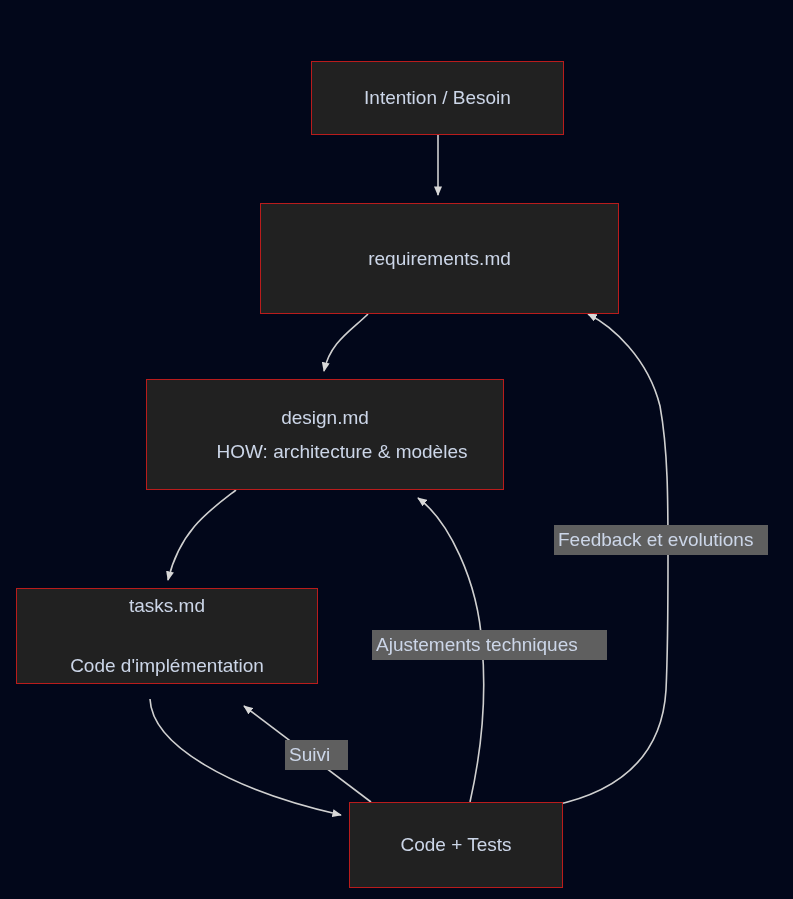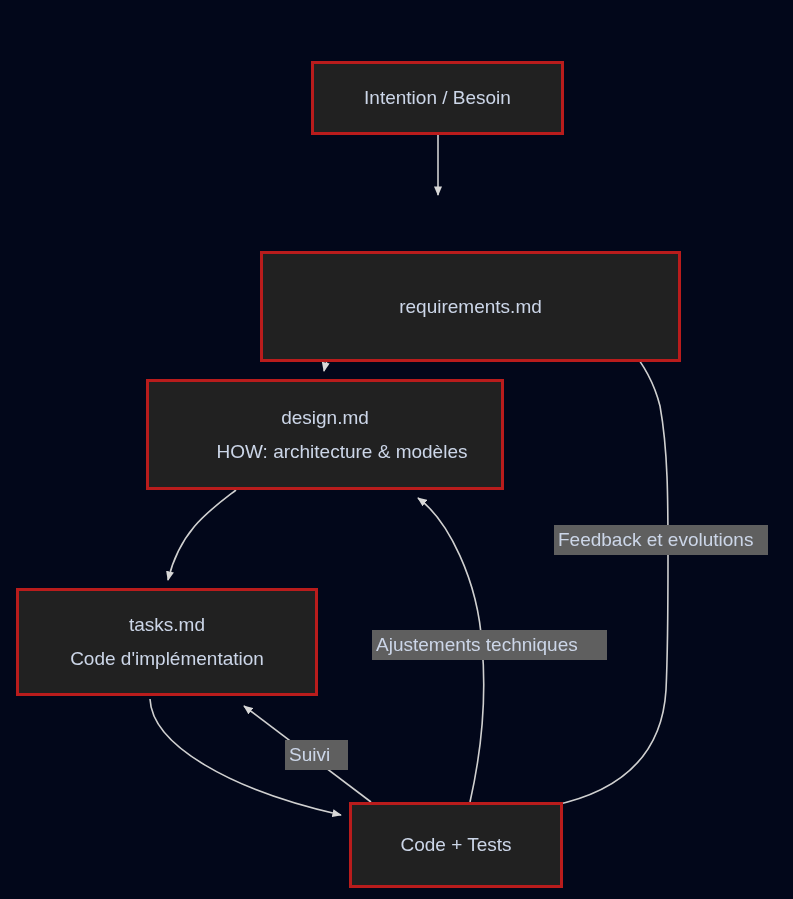--- a/index.html
+++ b/index.html
@@ -23,21 +23,21 @@
     left: 0;
     top: 0;
     width: 793px;
     height: 899px;
     pointer-events: none;
   }
   .node {
     position: absolute;
     box-sizing: border-box;
     background: #212121;
-    border: 3px solid #b91c1c;
+    border: 1px solid #b91c1c;
     display: flex;
     flex-direction: column;
     align-items: center;
     justify-content: center;
     overflow: hidden;
     white-space: nowrap;
   }
   .node-line {
     color: #ccd6e8;
     font-size: 19px;
@@ -82,30 +82,30 @@
     <path d="M470,802 C484,740 486,690 482,645 C478,580 448,520 418,498" fill="none" stroke="#d0d0d0" stroke-width="1.6" marker-end="url(#arrowhead)"></path>
 
     <path d="M551,806 C620,792 662,756 666,690 C668,648 668,600 668,556
              C668,500 668,450 660,406 C648,358 612,326 588,314" fill="none" stroke="#d0d0d0" stroke-width="1.6" marker-end="url(#arrowhead)"></path>
   </svg>
 
   <div class="node" style="left:311px; top:61px; width:253px; height:74px;">
     <div class="node-line">Intention / Besoin</div>
   </div>
 
-  <div class="node" style="left:260px; top:203px; width:421px; height:111px;margin-top:48px;">
+  <div class="node" style="left:260px; top:203px; width:359px; height:111px;">
     <div class="node-line">requirements.md</div>
   </div>
 
   <div class="node" style="left:146px; top:379px; width:358px; height:111px;">
     <div class="node-line">design.md</div>
     <div class="node-line" style="margin-left:34px;">HOW: architecture &amp; modèles</div>
   </div>
 
-  <div class="node" style="left:16px; top:588px; width:302px; height:108px;">
+  <div class="node" style="left:16px; top:588px; width:302px; height:96px;justify-content:space-between;">
     <div class="node-line">tasks.md</div>
     <div class="node-line">Code d'implémentation</div>
   </div>
 
   <div class="node" style="left:349px; top:802px; width:214px; height:86px;">
     <div class="node-line">Code + Tests</div>
   </div>
 
   <div class="edge-label" style="left:554px; top:525px; width:214px;">Feedback et evolutions</div>
 

